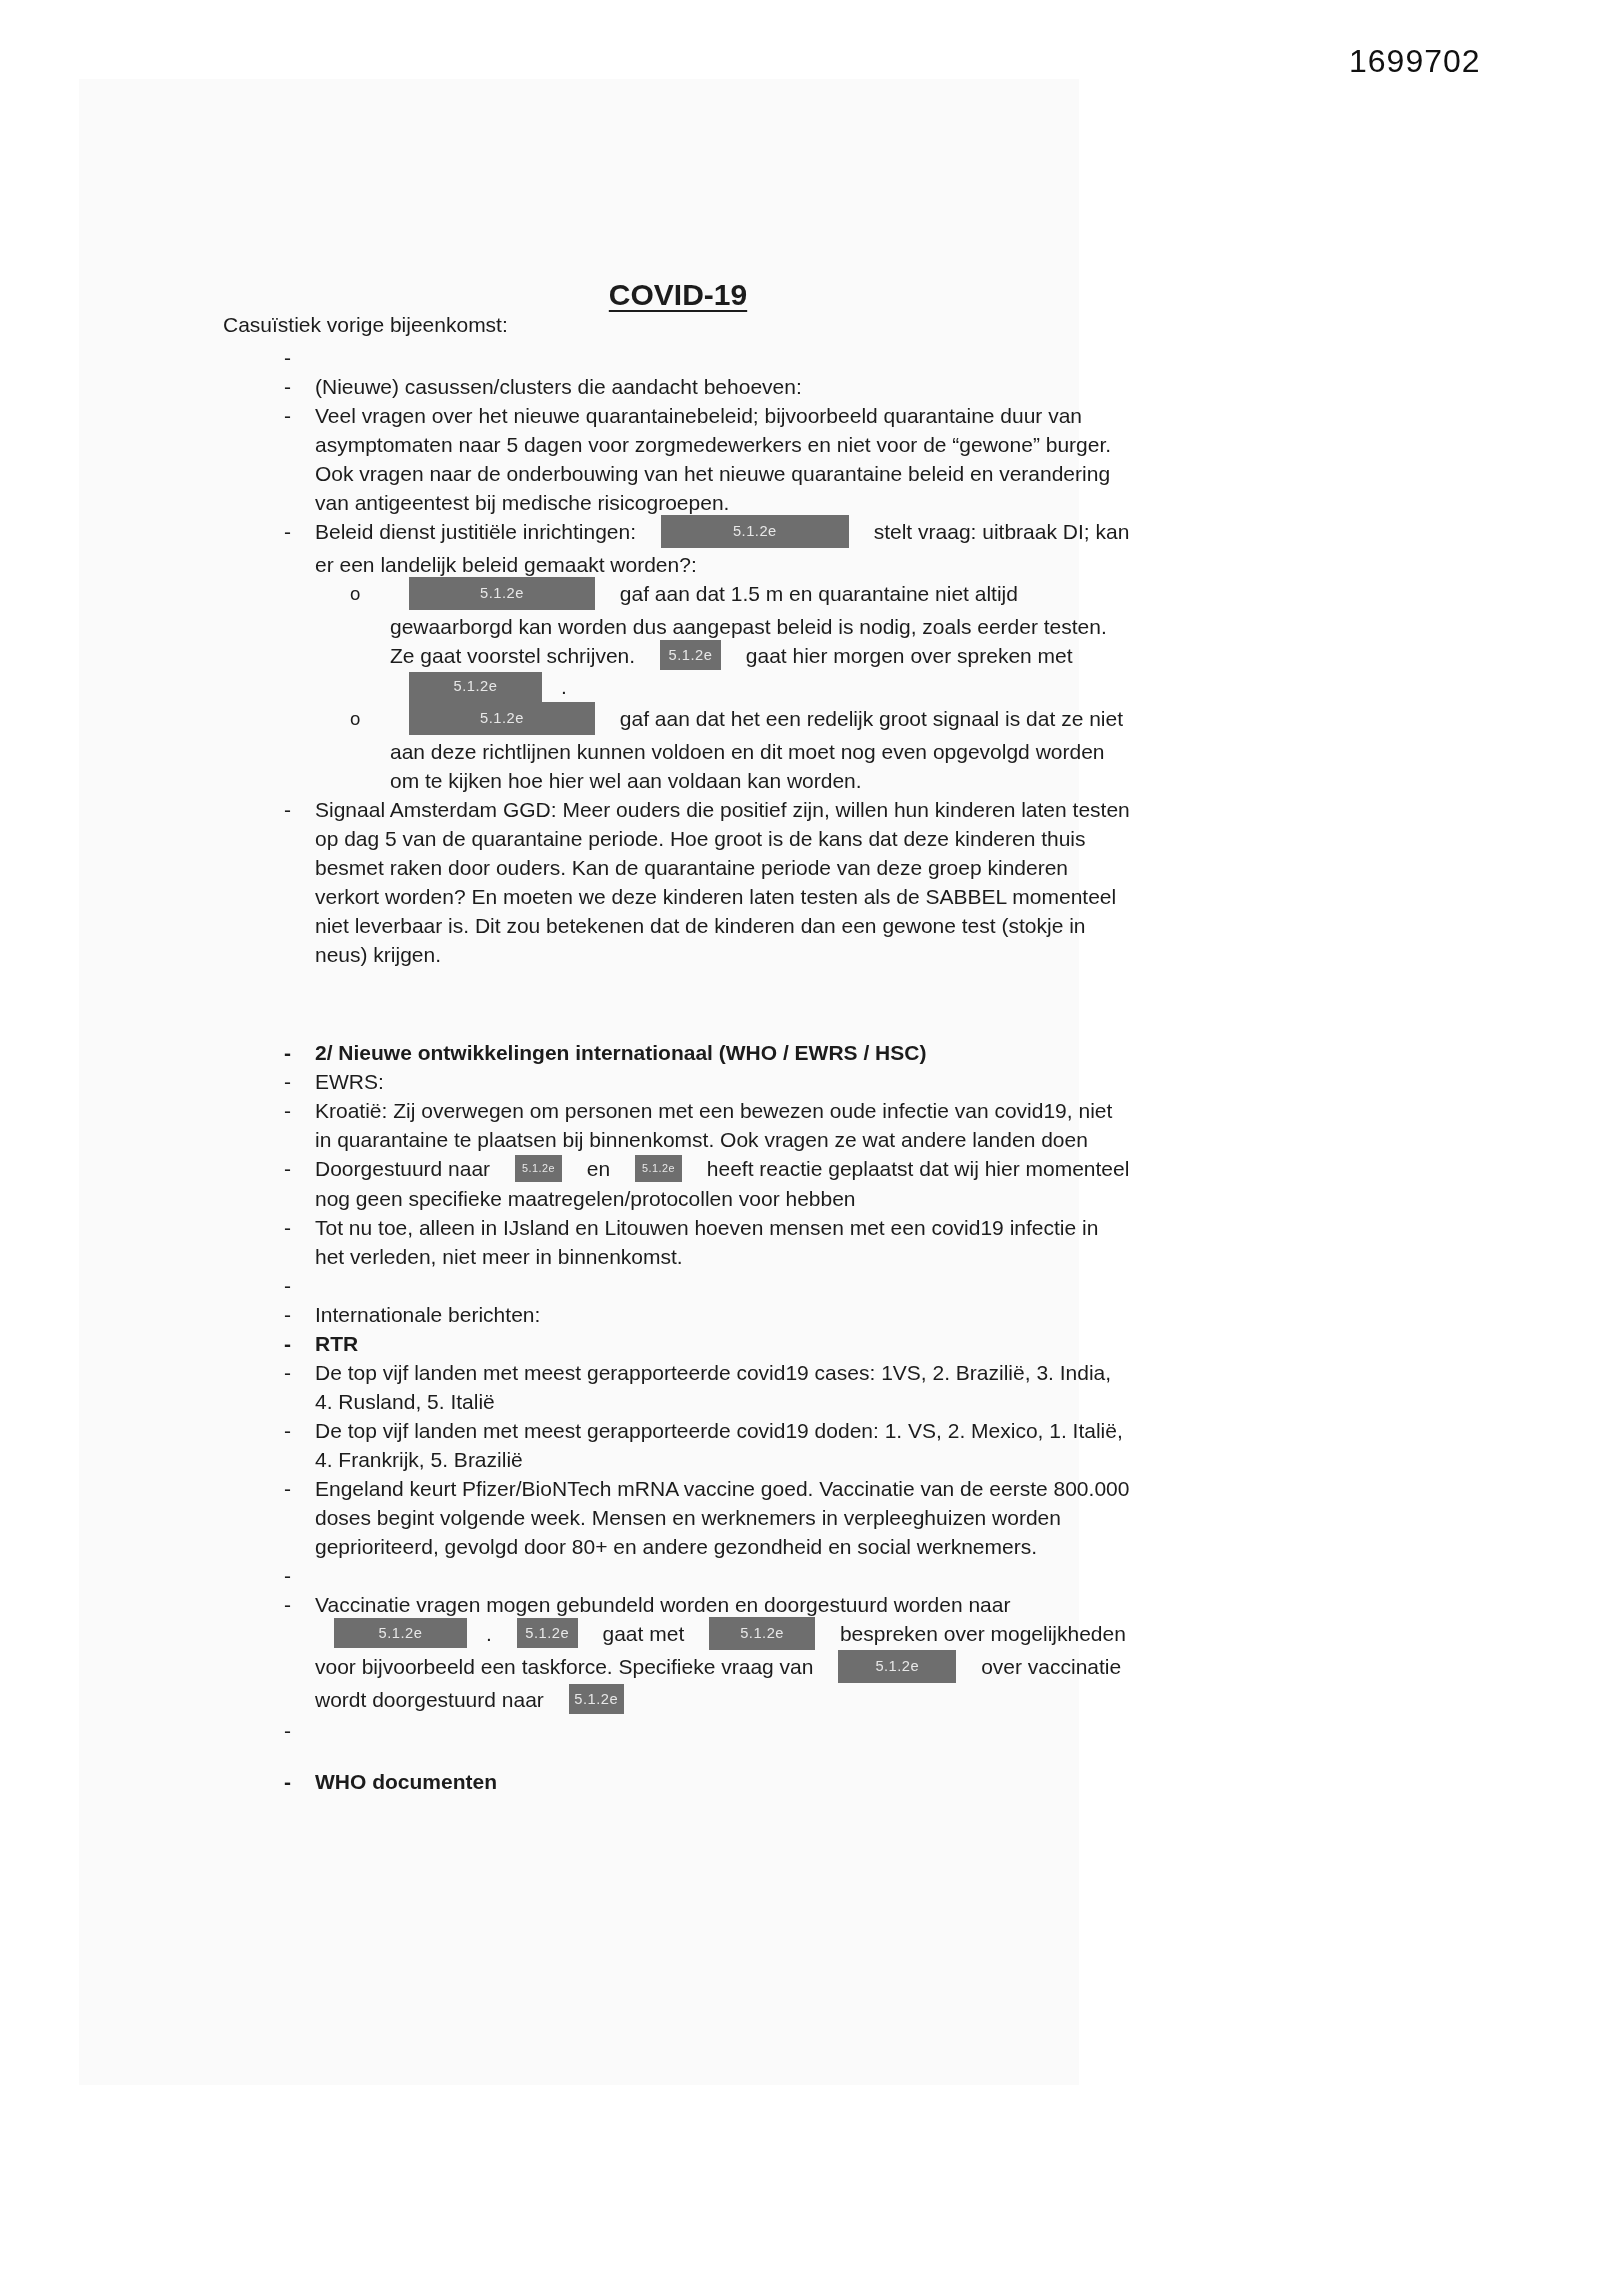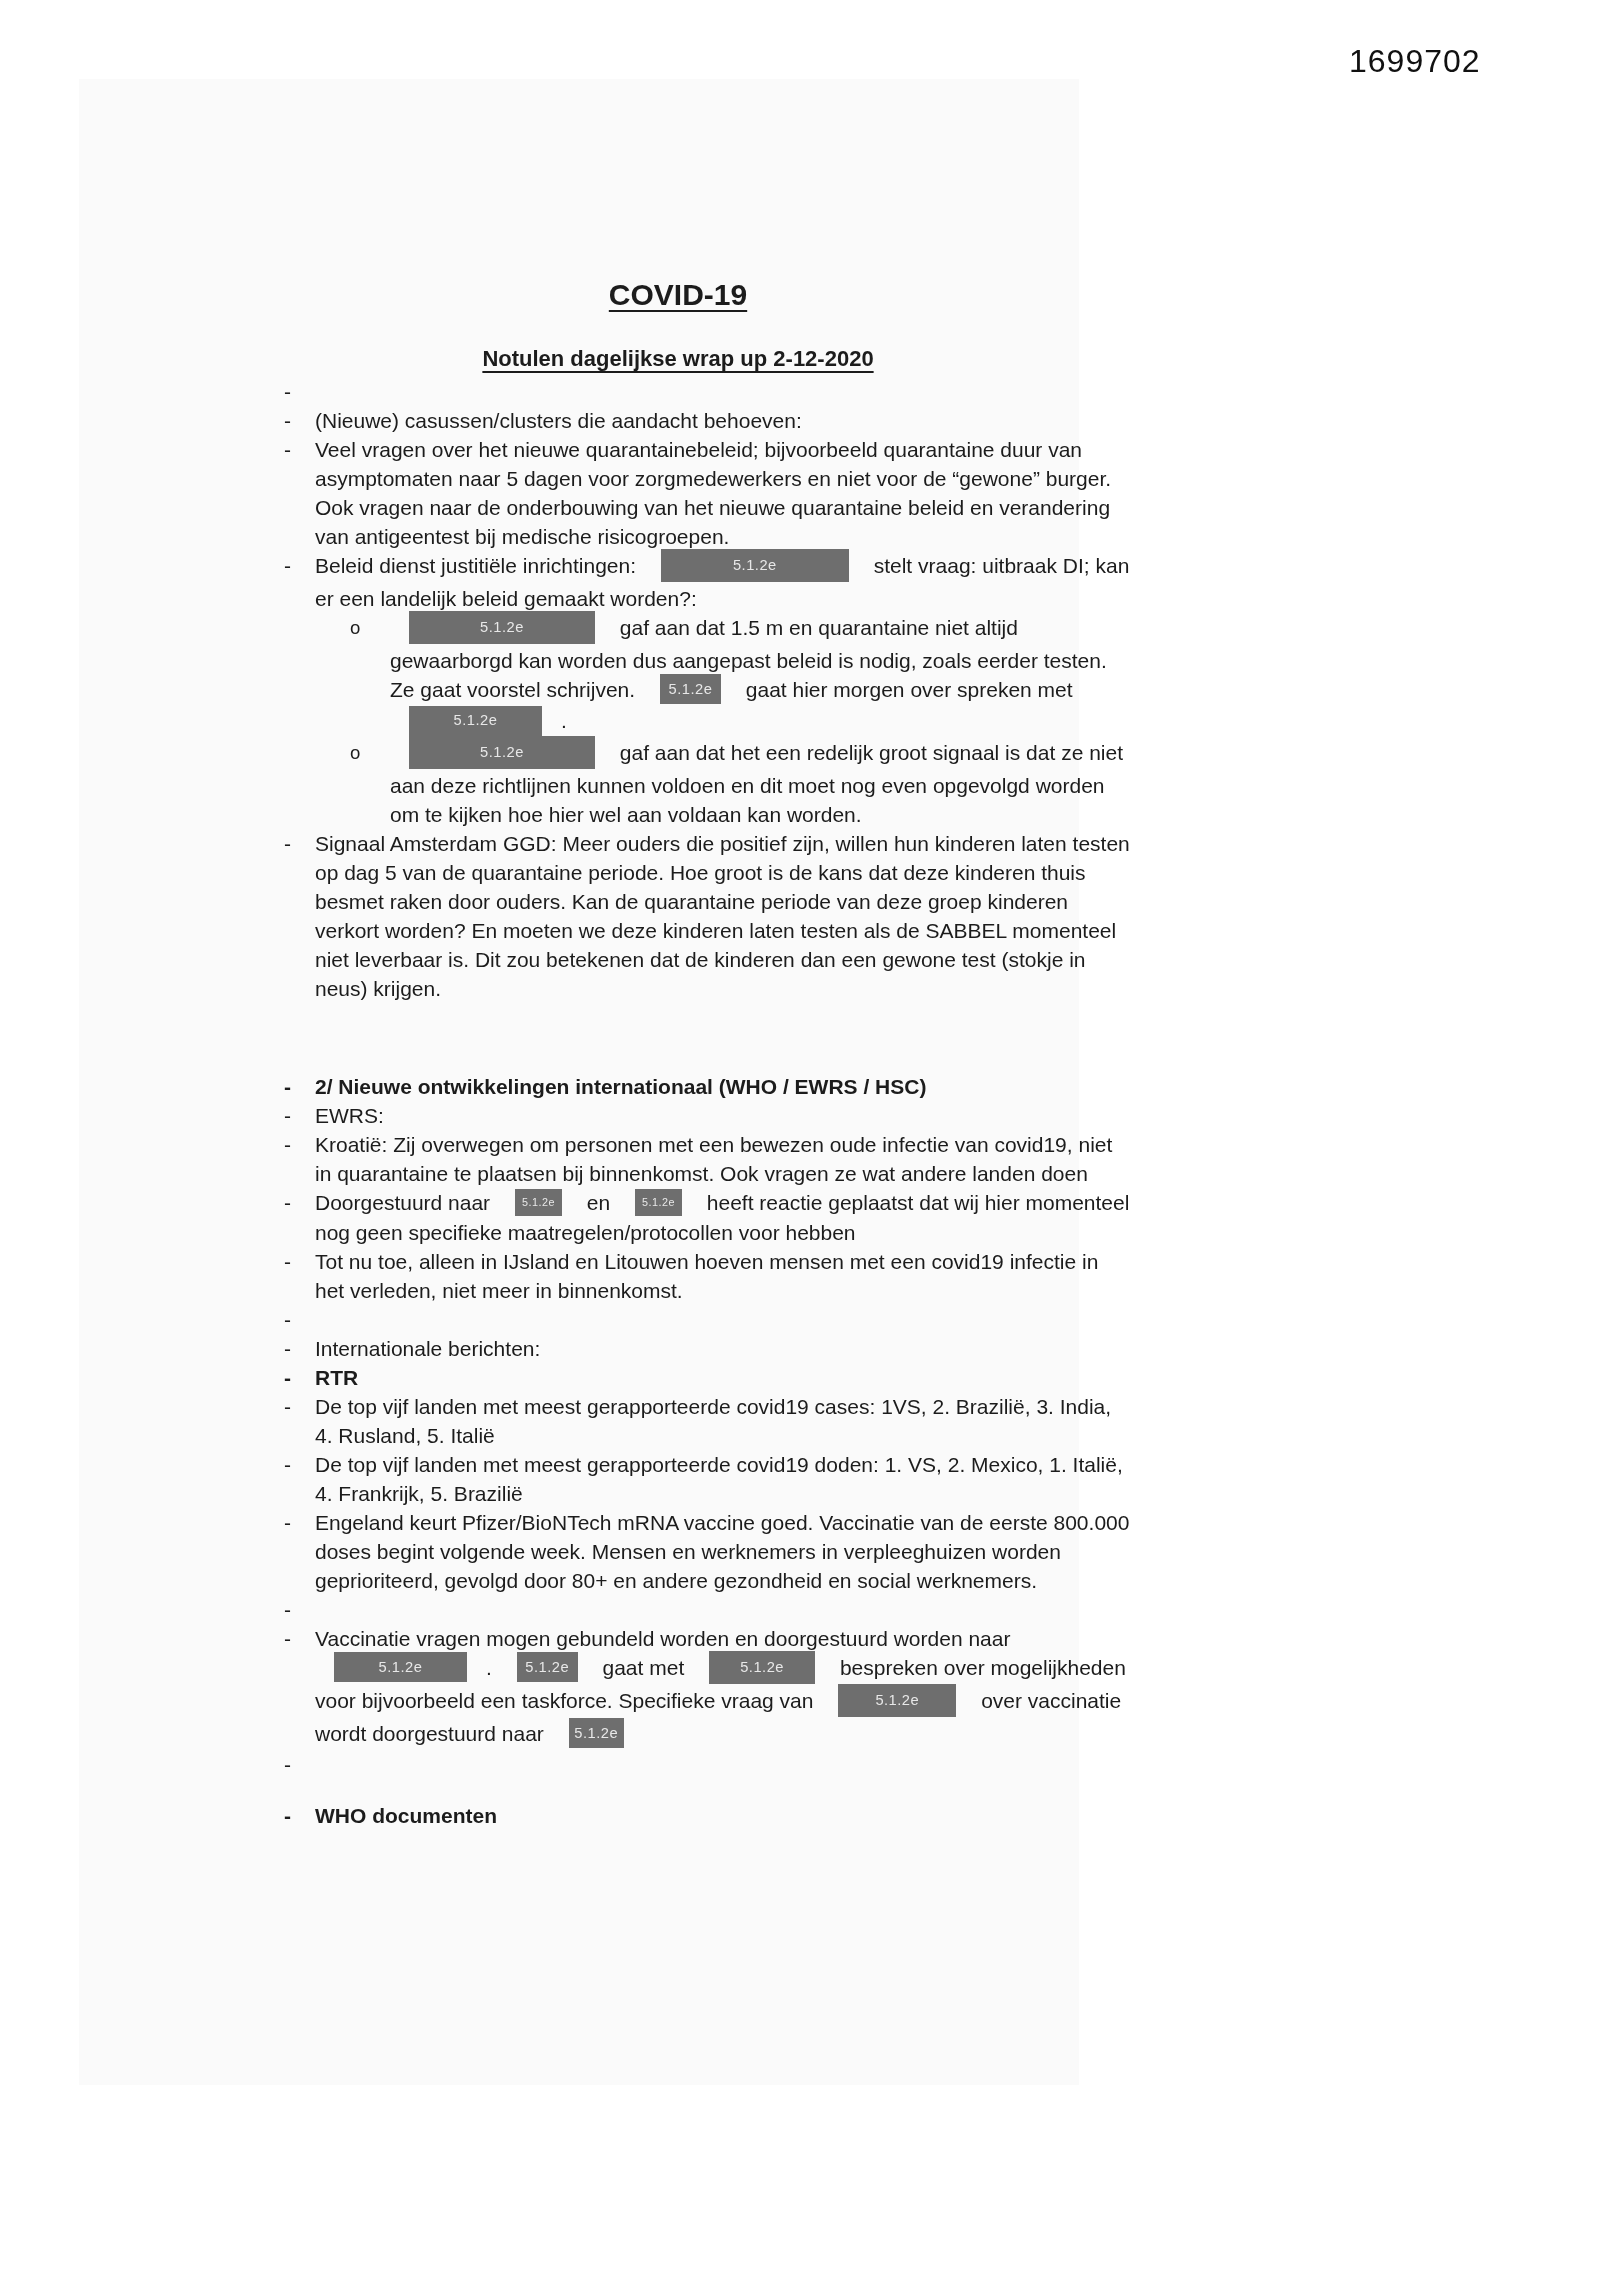--- a/index.html
+++ b/index.html
@@ -84,21 +84,21 @@
 </head>
 <body>
 
 <div class="page">
   <div class="scan-tint"></div>
 
   <div class="doc-number">1699702</div>
 
   <div class="content">
     <div class="doc-title">COVID-19</div>
-    <div class="doc-subtitle">Notulen dagelijkse wrap up 2-12-2020</div>
+    <div class="sec-intro">Casuïstiek vorige bijeenkomst:</div>
     <div class="list">
         <div class="item l1">
           <span class="marker">-</span>
         </div>
         <div class="item l1"><span class="marker">-</span><span class="run">(Nieuwe) casussen/clusters die aandacht behoeven:</span></div>
         <div class="item l1"><span class="marker">-</span><span class="run">Veel vragen over het nieuwe quarantainebeleid; bijvoorbeeld quarantaine duur van asymptomaten naar 5 dagen voor zorgmedewerkers en niet voor de “gewone” burger. Ook vragen naar de onderbouwing van het nieuwe quarantaine beleid en verandering van antigeentest bij medische risicogroepen.</span></div>
         <div class="item l1"><span class="marker">-</span><span class="run">Beleid dienst justitiële inrichtingen: </span><span class="redact" style="width: 188px; height: 33px; font-size: 14.7px;">5.1.2e</span><span class="run"> stelt vraag: uitbraak DI; kan er een landelijk beleid gemaakt worden?:</span></div>
         <div class="item l2"><span class="marker">o</span><span class="redact" style="width: 186px; height: 33px; font-size: 14.7px;">5.1.2e</span><span class="run"> gaf aan dat 1.5 m en quarantaine niet altijd gewaarborgd kan worden dus aangepast beleid is nodig, zoals eerder testen. Ze gaat voorstel schrijven. </span><span class="redact" style="width: 61px; height: 30px; font-size: 14.7px;">5.1.2e</span><span class="run"> gaat hier morgen over spreken met </span><span class="redact" style="width: 133px; height: 30px; font-size: 14.7px;">5.1.2e</span><span class="run">.</span></div>
         <div class="item l2"><span class="marker">o</span><span class="redact" style="width: 186px; height: 33px; font-size: 14.7px;">5.1.2e</span><span class="run"> gaf aan dat het een redelijk groot signaal is dat ze niet aan deze richtlijnen kunnen voldoen en dit moet nog even opgevolgd worden om te kijken hoe hier wel aan voldaan kan worden.</span></div>
         <div class="item l1"><span class="marker">-</span><span class="run">Signaal Amsterdam GGD: Meer ouders die positief zijn, willen hun kinderen laten testen op dag 5 van de quarantaine periode. Hoe groot is de kans dat deze kinderen thuis besmet raken door ouders. Kan de quarantaine periode van deze groep kinderen verkort worden? En moeten we deze kinderen laten testen als de SABBEL momenteel niet leverbaar is. Dit zou betekenen dat de kinderen dan een gewone test (stokje in neus) krijgen.</span></div>

